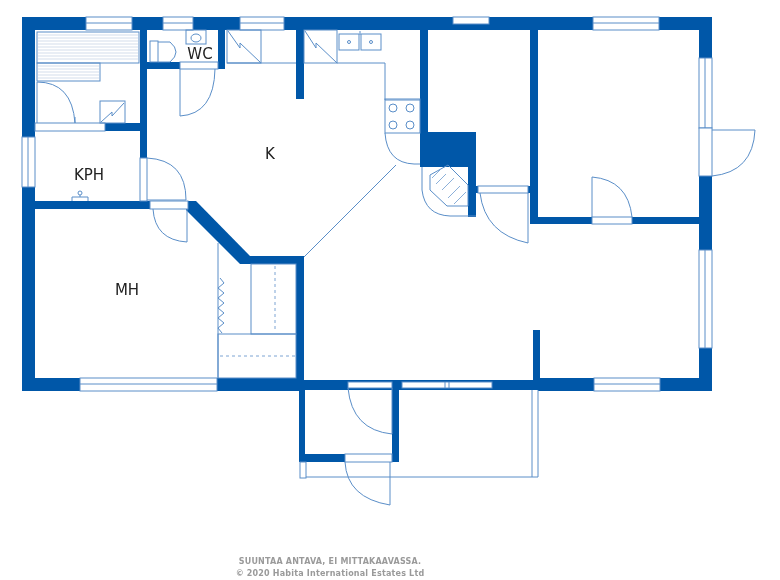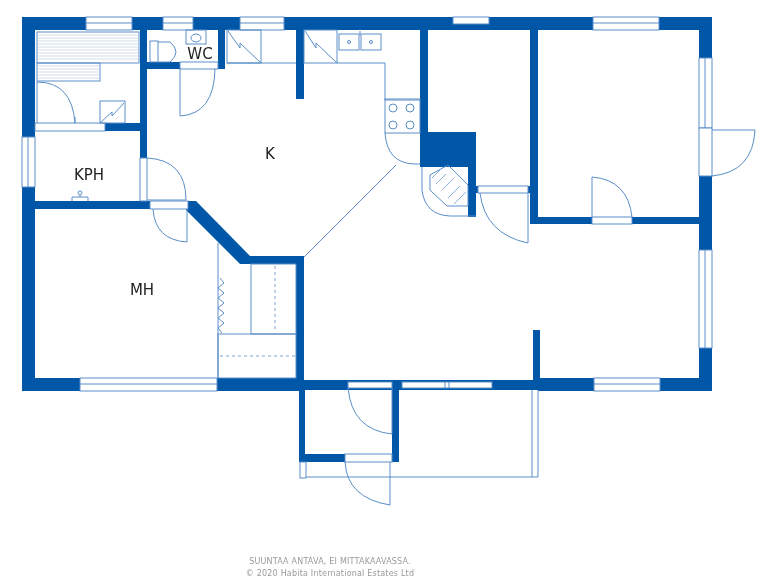--- a/index.html
+++ b/index.html
@@ -2,21 +2,21 @@
 <html><head>
 <meta charset="utf-8">
 <style>
   html,body{margin:0;padding:0;background:#fff;}
   body{width:780px;height:580px;position:relative;overflow:hidden;font-family:"DejaVu Sans","Liberation Sans",sans-serif;}
   svg{position:absolute;left:0;top:0;}
   .w{fill:#0057a8;}
   .lnl{fill:none;stroke:#5a8ec8;stroke-width:1;}
   .win{fill:#fff;stroke:#5a8ec8;stroke-width:1;}
   .room-label{position:absolute;font-size:15px;color:#222;transform:translate(-50%,-50%);white-space:nowrap;}
-  .footer{position:absolute;left:0;width:660px;text-align:center;font-size:8px;color:#9a9a9a;letter-spacing:0.2px;}
+  .footer{position:absolute;left:0;width:660px;text-align:center;font-size:8px;color:#9a9a9a;letter-spacing:0.2px;font-weight:bold;}
 </style>
 </head>
 <body>
 
 <svg width="780" height="580" viewBox="0 0 780 580" xmlns="http://www.w3.org/2000/svg">
 
   <g>
     <rect class="w" x="22" y="17" width="690" height="13"></rect>
     <rect class="w" x="22" y="17" width="13" height="374"></rect>
     <rect class="w" x="699" y="17" width="13" height="374"></rect>
@@ -178,16 +178,16 @@
     <rect class="lnl" x="218" y="334" width="78" height="44"></rect>
     <line x1="220" y1="356" x2="296" y2="356" stroke="#5a8ec8" stroke-width="0.8" stroke-dasharray="3,3"></line>
     <rect class="lnl" x="251" y="264" width="45" height="70"></rect>
     <line x1="275" y1="266" x2="275" y2="332" stroke="#5a8ec8" stroke-width="0.8" stroke-dasharray="3,3"></line>
   </g>
 </svg>
 
 <div class="room-label" style="left:200px;top:54px;">WC</div>
 <div class="room-label" style="left:270px;top:154px;">K</div>
 <div class="room-label" style="left:89px;top:158px;margin-top:17px;">KPH</div>
-<div class="room-label" style="left:142px;top:290px;">MH</div>
+<div class="room-label" style="left:127px;top:290px;">MH</div>
 
 <div class="footer" style="top:557px;">SUUNTAA ANTAVA, EI MITTAKAAVASSA.</div>
 <div class="footer" style="top:569px;">© 2020 Habita International Estates Ltd</div>
 
 </body></html>

